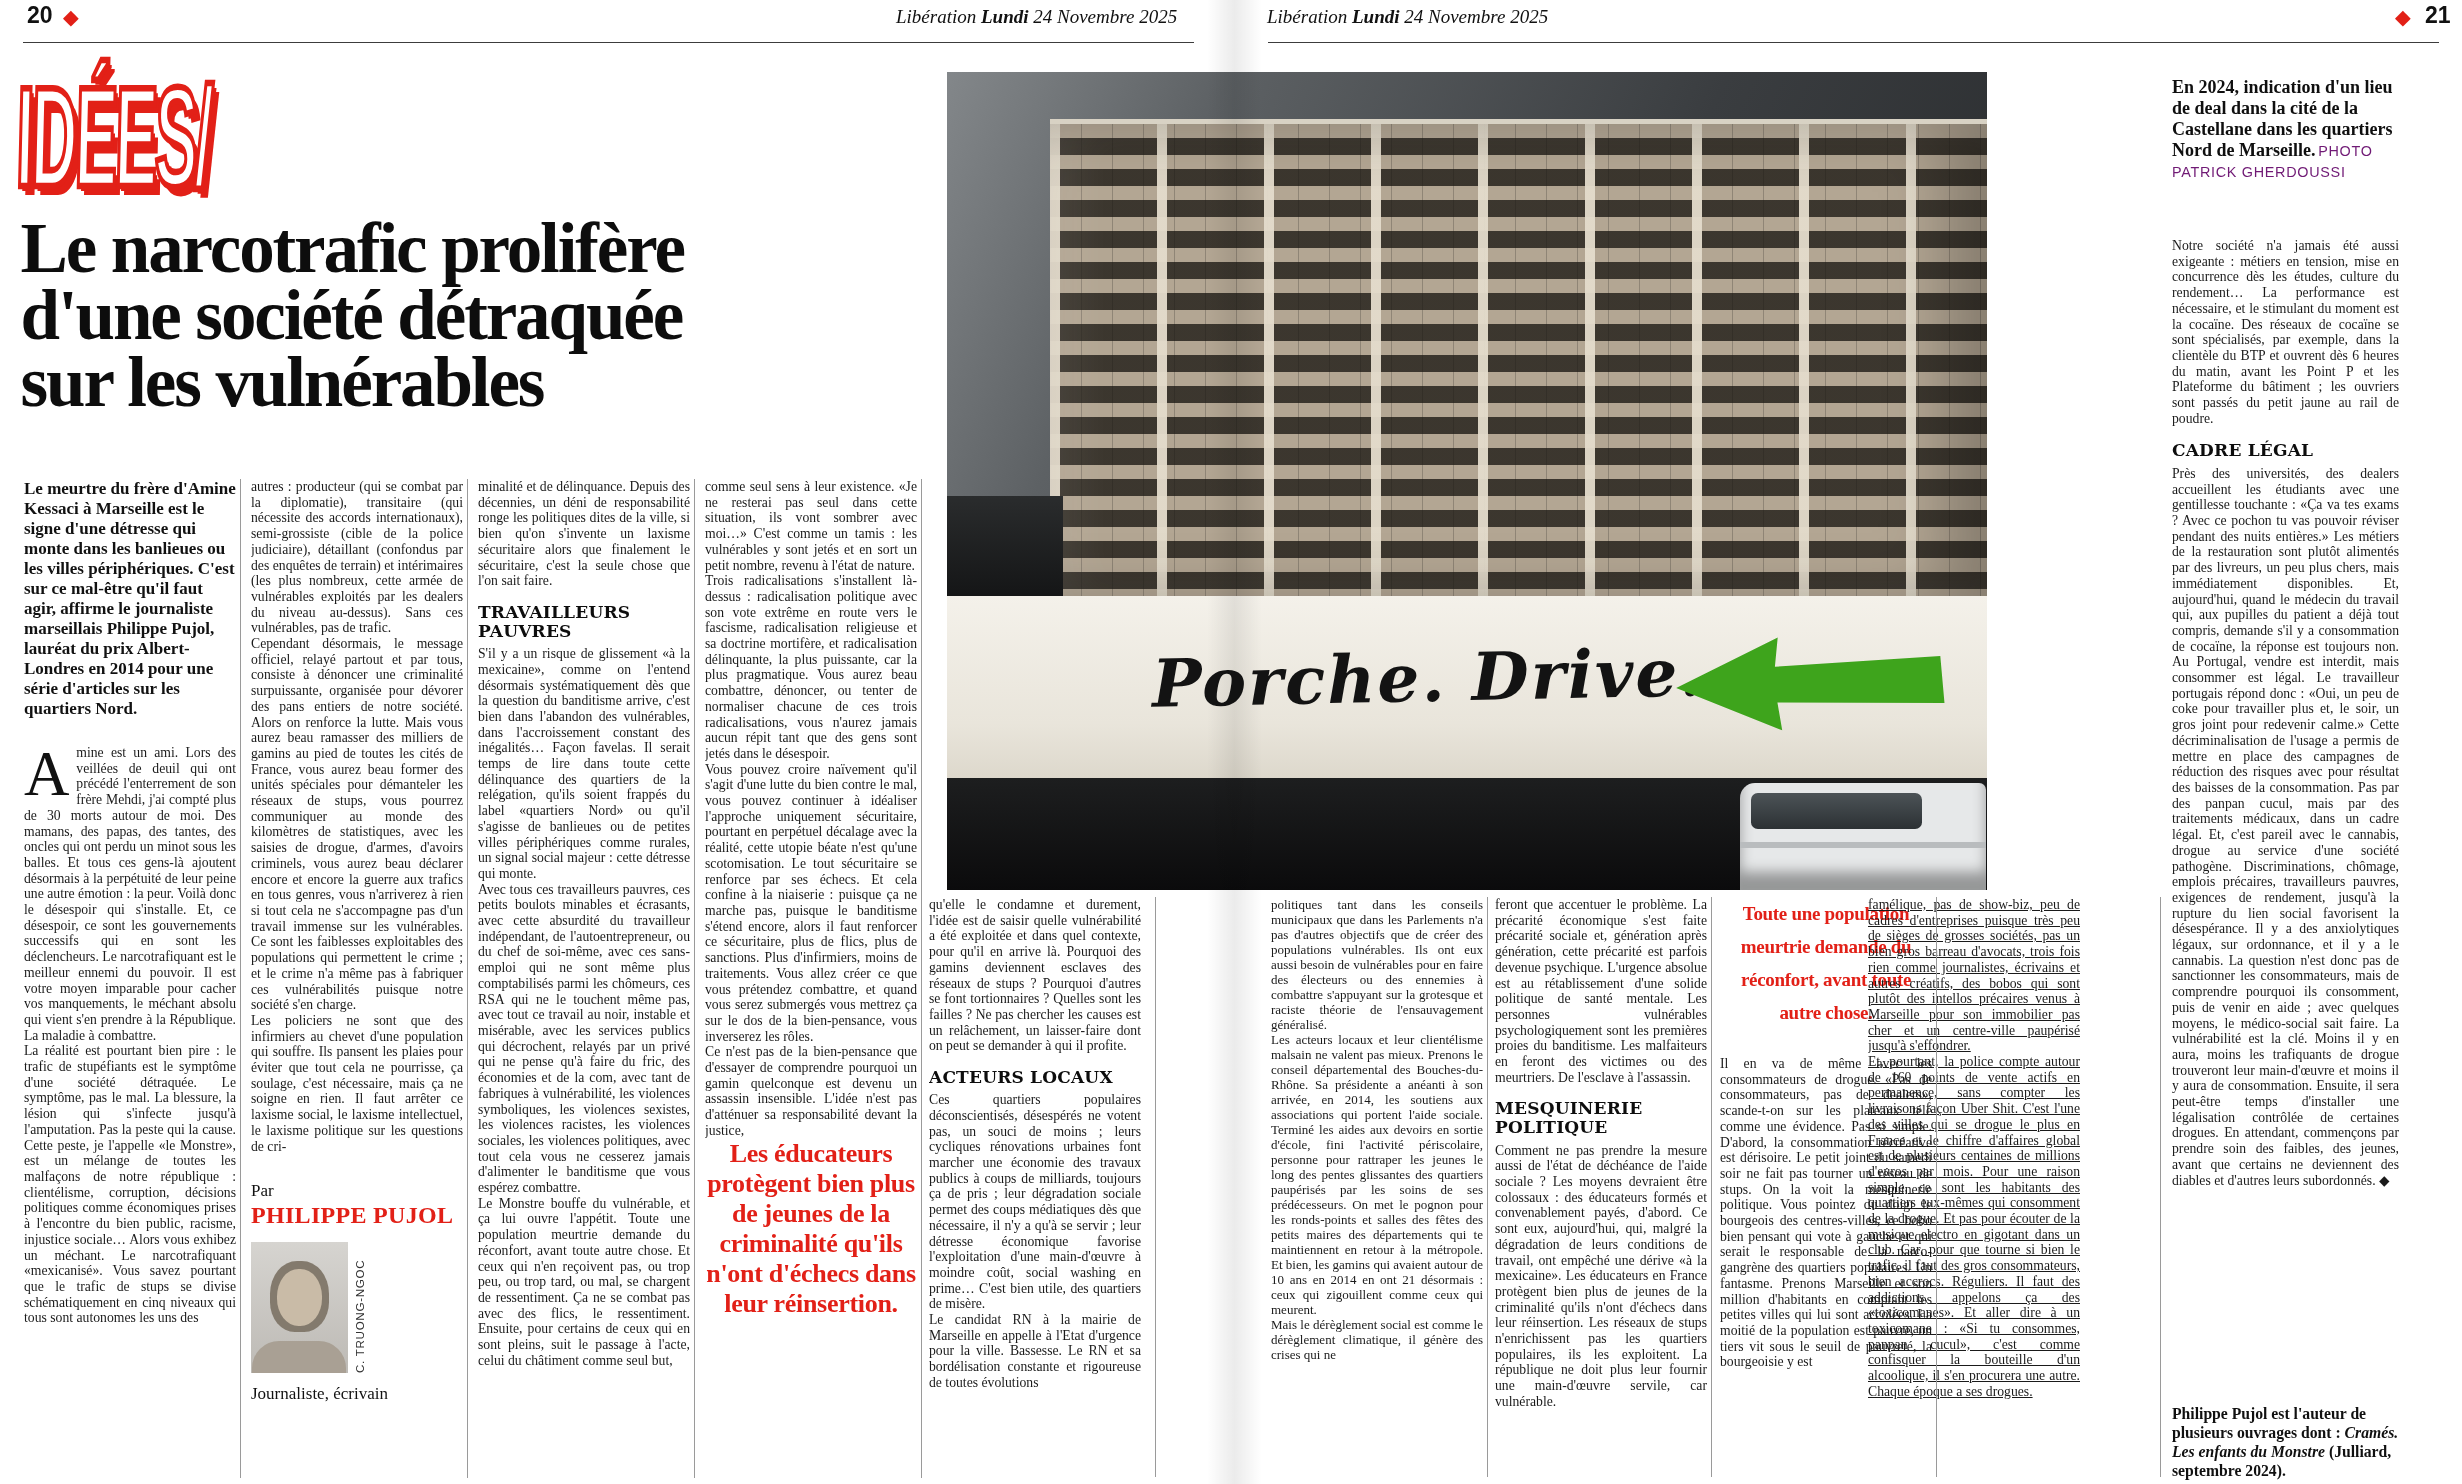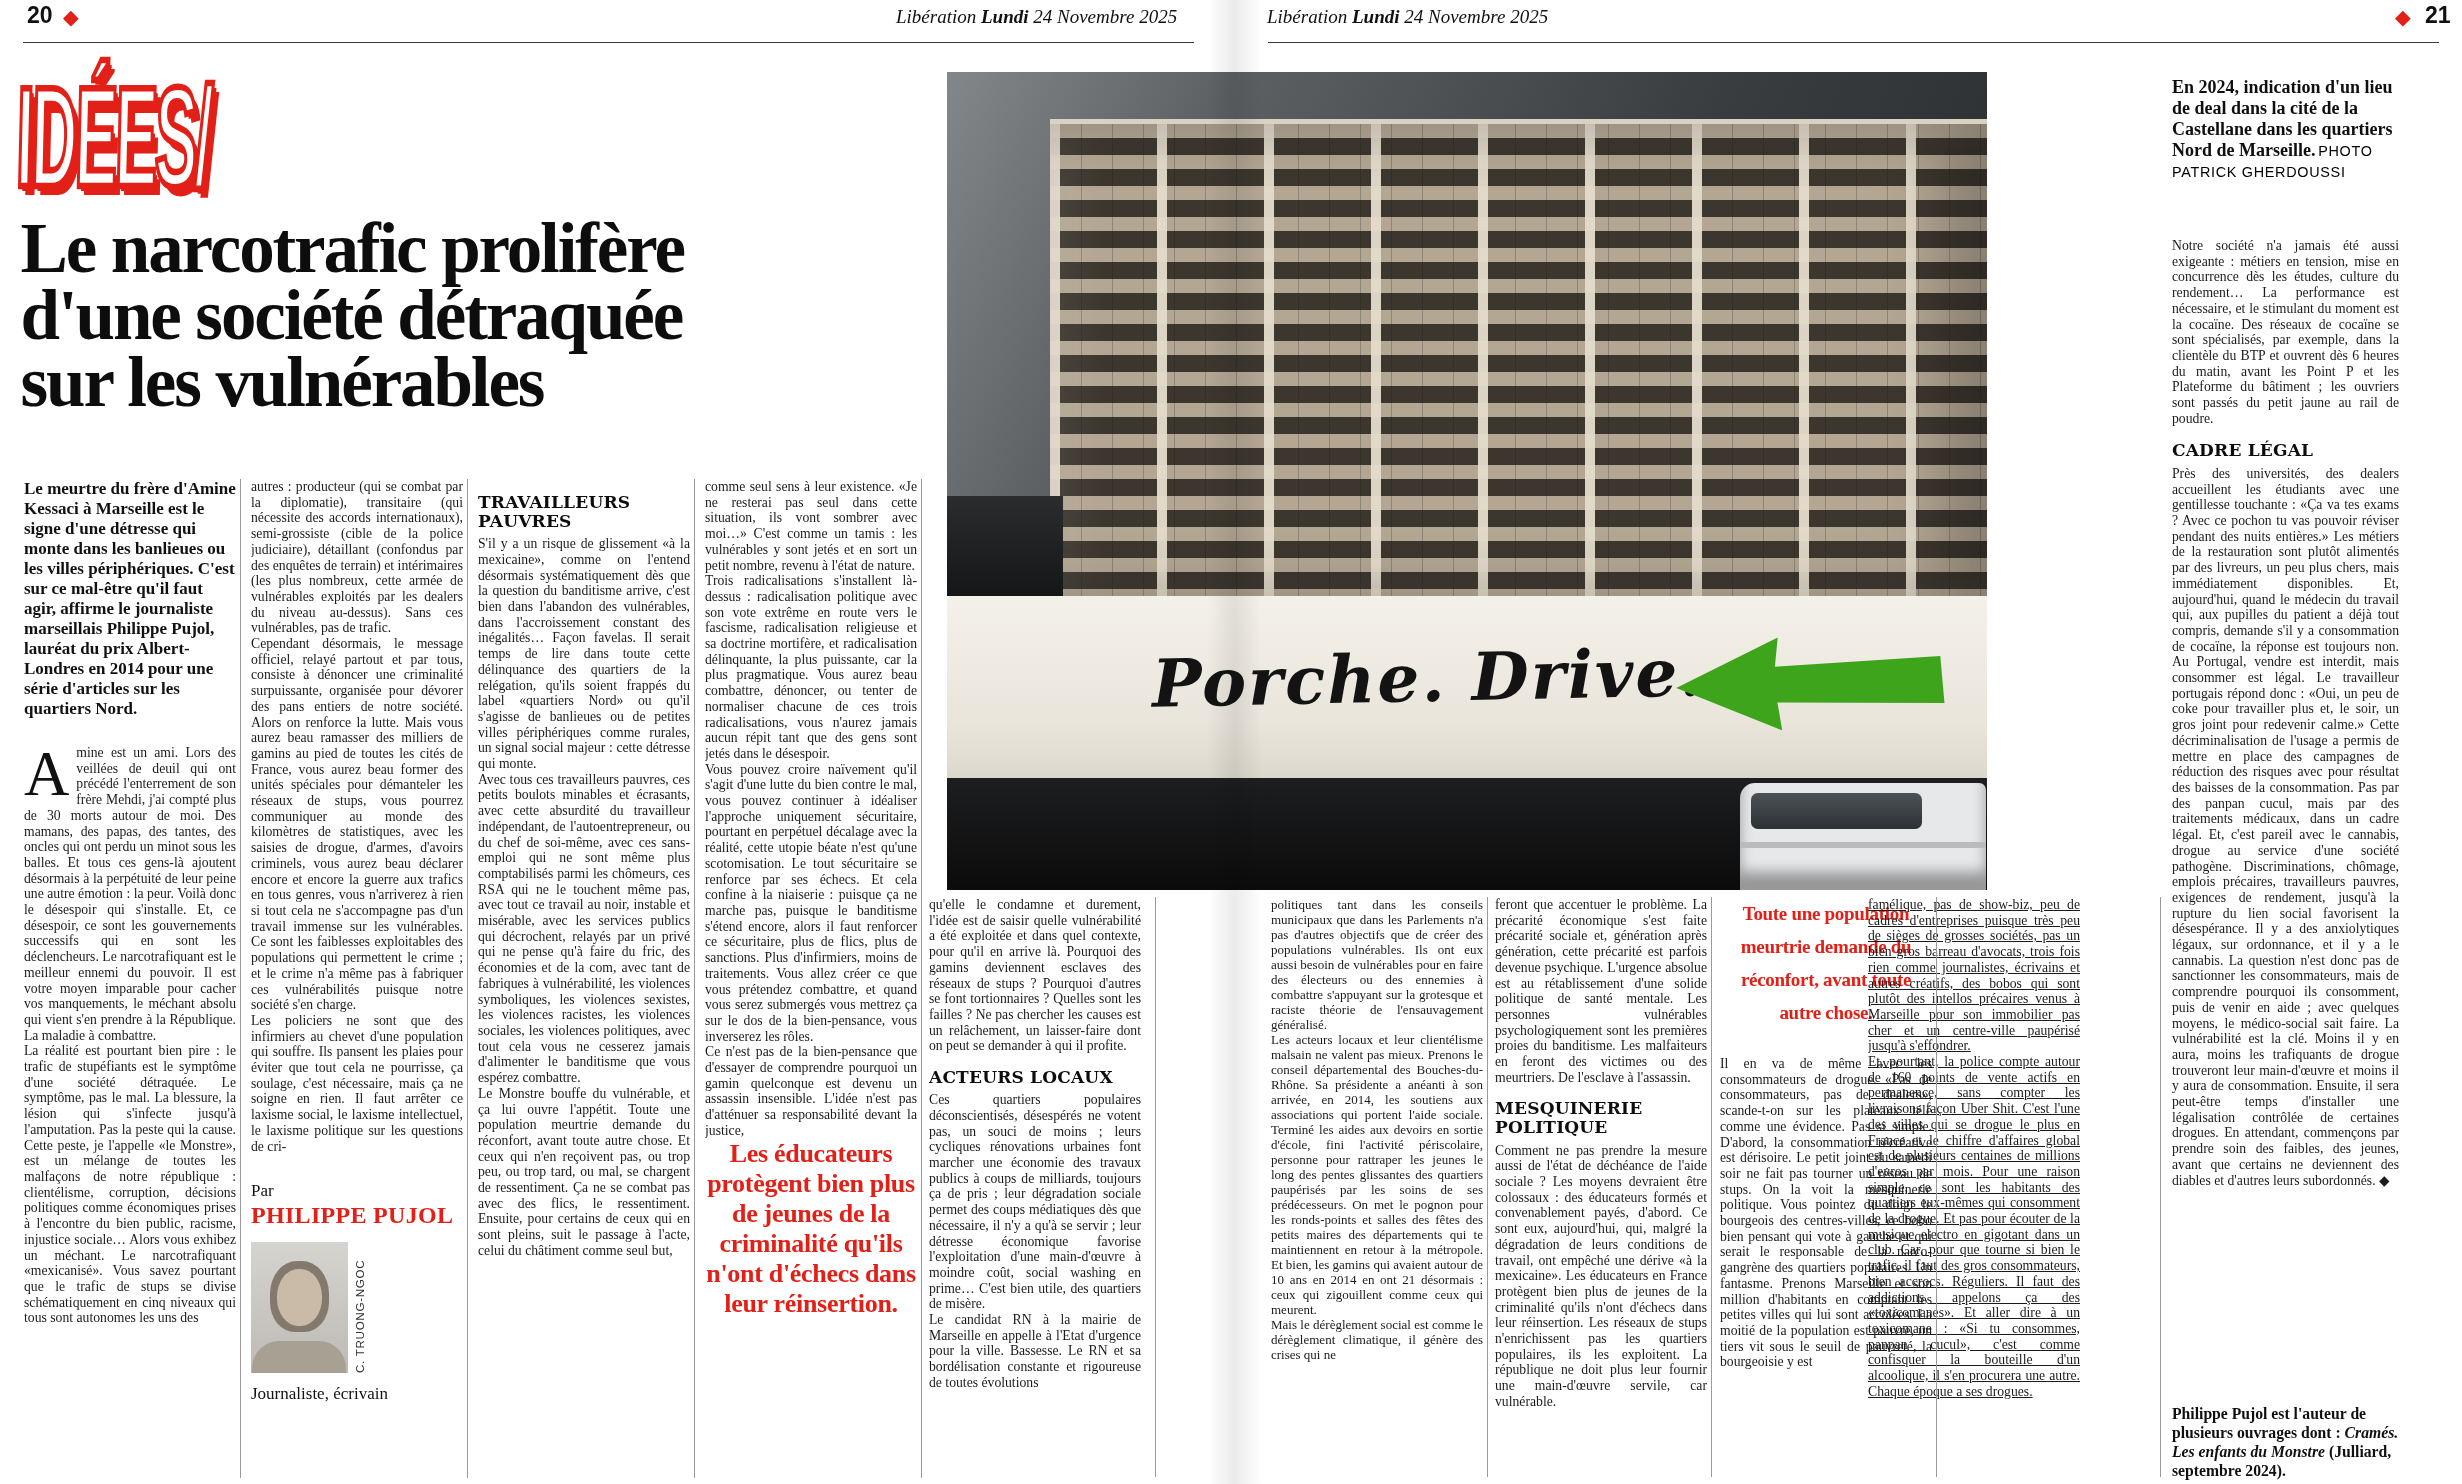--- a/index.html
+++ b/index.html
@@ -106,21 +106,21 @@
     position:absolute;left:793px;top:711px;width:246px;height:107px;
     background:#e6e8e9;border-radius:15px 6.8px 0 0;
     box-shadow:inset 0 -18px 12.3px rgba(0,0,0,.35);
   }
   .van .win{position:absolute;left:11px;top:9.6px;width:171px;height:36px;background:linear-gradient(#4c5357,#2c3134);border-radius:6.8px;}
   .van .stripe{position:absolute;left:0;top:59px;width:100%;height:5.5px;background:#b9bcbe;}
   .fold{position:absolute;left:1207px;top:0;width:55px;height:1485px;background:linear-gradient(90deg,rgba(0,0,0,0) 0%,rgba(0,0,0,.08) 50%,rgba(0,0,0,0) 100%);}
   
   .caption-col{position:absolute;left:2172px;top:77px;width:227px;}
   .cap-bold{font:700 18px/21px "Liberation Serif",serif;color:#0f0f0f;}
-  .cap-credit{font:400 14.4px/21px "Liberation Sans",sans-serif;letter-spacing:0.7px;color:#000000;}
+  .cap-credit{font:400 14.4px/21px "Liberation Sans",sans-serif;letter-spacing:0.7px;color:#701a75;}
   .caption-body{position:absolute;left:2172px;top:238px;width:227px;height:1157px;overflow:hidden;
     font:13.7px/15.7px "Liberation Serif",serif;text-align:justify;color:#1a1a1a;}
   .caption-body .subhead{margin-top:15px !important;}
   .author-note{
     position:absolute;left:2172px;top:1404px;width:246px;background:#fff;
     font:700 15.7px/19px "Liberation Serif",serif;color:#101010;text-align:left;
   }
   .author-note i{font-weight:700;}
 </style>
 </head>
@@ -173,20 +173,21 @@
         <div class="face"></div>
         <div class="shoulders"></div>
       </div>
       <div class="portrait-credit">C. TRUONG-NGOC</div>
     </div>
     <div class="role">Journaliste, écrivain</div>
   </div>
 </div>
 
 <div class="col p20" style="left:478px;">
+  <p>minalité et de délinquance. Depuis des décennies, un déni de responsabilité ronge les politiques dites de la ville, si bien qu'on s'invente un laxisme sécuritaire alors que finalement le sécuritaire, c'est la seule chose que l'on sait faire.</p>
   <p class="subhead">TRAVAILLEURS PAUVRES</p>
   <p>S'il y a un risque de glissement «à la mexicaine», comme on l'entend désormais systématiquement dès que la question du banditisme arrive, c'est bien dans l'abandon des vulnérables, dans l'accroissement constant des inégalités… Façon favelas. Il serait temps de lire dans toute cette délinquance des quartiers de la relégation, qu'ils soient frappés du label «quartiers Nord» ou qu'il s'agisse de banlieues ou de petites villes périphériques comme rurales, un signal social majeur : cette détresse qui monte.</p>
   <p>Avec tous ces travailleurs pauvres, ces petits boulots minables et écrasants, avec cette absurdité du travailleur indépendant, de l'autoentrepreneur, ou du chef de soi-même, avec ces sans-emploi qui ne sont même plus comptabilisés parmi les chômeurs, ces RSA qui ne le touchent même pas, avec tout ce travail au noir, instable et misérable, avec les services publics qui décrochent, relayés par un privé qui ne pense qu'à faire du fric, des économies et de la com, avec tant de fabriques à vulnérabilité, les violences symboliques, les violences sexistes, les violences racistes, les violences sociales, les violences politiques, avec tout cela vous ne cesserez jamais d'alimenter le banditisme que vous espérez combattre.</p>
   <p>Le Monstre bouffe du vulnérable, et ça lui ouvre l'appétit. Toute une population meurtrie demande du réconfort, avant toute autre chose. Et ceux qui n'en reçoivent pas, ou trop peu, ou trop tard, ou mal, se chargent de ressentiment. Ça ne se combat pas avec des flics, le ressentiment. Ensuite, pour certains de ceux qui en sont pleins, suit le passage à l'acte, celui du châtiment comme seul but,</p>
 </div>
 
 <div class="col p20" style="left:705px;">
   <p>comme seul sens à leur existence. «Je ne resterai pas seul dans cette situation, ils vont sombrer avec moi…» C'est comme un tamis : les vulnérables y sont jetés et en sort un petit nombre, revenu à l'état de nature.</p>
   <p>Trois radicalisations s'installent là-dessus : radicalisation politique avec son vote extrême en route vers le fascisme, radicalisation religieuse et sa doctrine mortifère, et radicalisation délinquante, la plus puissante, car la plus pragmatique. Vous aurez beau combattre, dénoncer, ou tenter de normaliser chacune de ces trois radicalisations, vous n'aurez jamais aucun répit tant que des gens sont jetés dans le désespoir.</p>
   <p>Vous pouvez croire naïvement qu'il s'agit d'une lutte du bien contre le mal, vous pouvez continuer à idéaliser l'approche uniquement sécuritaire, pourtant en perpétuel décalage avec la réalité, cette utopie béate n'est qu'une scotomisation. Le tout sécuritaire se renforce par ses échecs. Et cela confine à la niaiserie : puisque ça ne marche pas, puisque le banditisme s'étend encore, alors il faut renforcer ce sécuritaire, plus de flics, plus de sanctions. Plus d'infirmiers, moins de traitements. Vous allez créer ce que vous prétendez combattre, et quand vous serez submergés vous mettrez ça sur le dos de la bien-pensance, vous inverserez les rôles.</p>

